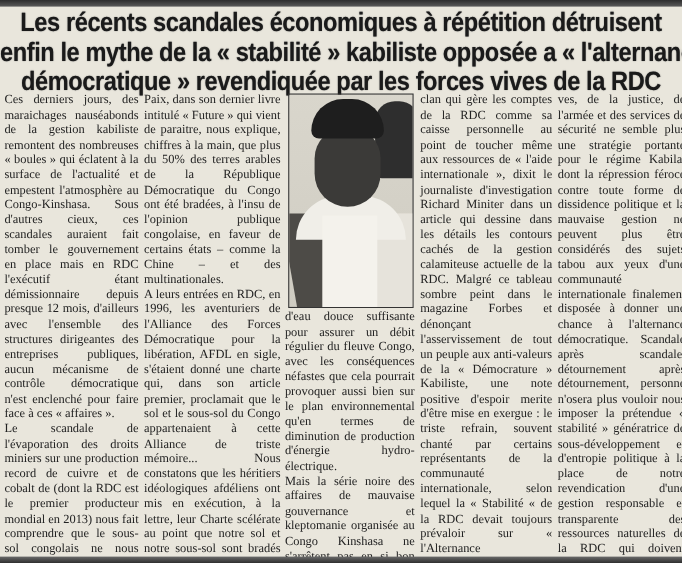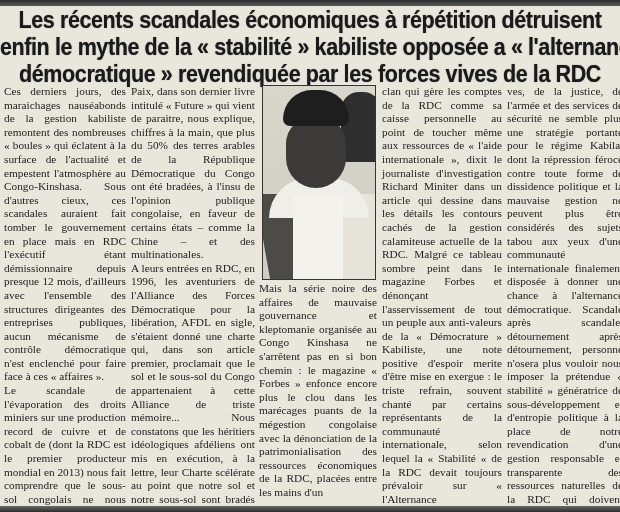--- a/index.html
+++ b/index.html
@@ -106,20 +106,21 @@
   <div class="bg-person"></div>
   <div class="vest-l"></div>
   <div class="vest-r"></div>
   <div class="collar"></div>
   <div class="shirt"></div>
   <div class="face"></div>
   <div class="cap"></div>
 </div>
 
 <div class="col c3">
+  <p>d'eau douce suffisante pour assurer un débit régulier du fleuve Congo, avec les conséquences néfastes que cela pourrait provoquer aussi bien sur le plan environnemental qu'en termes de diminution de production d'énergie hydro-électrique.</p>
   <p>Mais la série noire des affaires de mauvaise gouvernance et kleptomanie organisée au Congo Kinshasa ne s'arrêtent pas en si bon chemin : le magazine « Forbes » enfonce encore plus le clou dans les marécages puants de la mégestion congolaise avec la dénonciation de la patrimonialisation des ressources économiques de la RDC, placées entre les mains d'un</p>
 </div>
 
 <div class="col c4">
   <p>clan qui gère les comptes de la RDC comme sa caisse personnelle au point de toucher même aux ressources de « l'aide internationale », dixit le journaliste d'investigation Richard Miniter dans un article qui dessine dans les détails les contours cachés de la gestion calamiteuse actuelle de la RDC. Malgré ce tableau sombre peint dans le magazine Forbes et dénonçant l'asservissement de tout un peuple aux anti-valeurs de la « Démocrature » Kabiliste, une note positive d'espoir merite d'être mise en exergue : le triste refrain, souvent chanté par certains représentants de la communauté internationale, selon lequel la « Stabilité « de la RDC devait toujours prévaloir sur « l'Alternance Démocratique » semble définitivement abandonné, au point que la politique par défi de l'actuel Exécutif, qui a comme seule stratégie de gouvernance la perpétuelle procrastination des décisions, semble maintenant être contenue par le mur en béton armé érigé fin 2016, à l'occasion de l'expiration du mandat constitutionnel du « président » sortant et de l'actuelle législature dont est issue sa majorité. La stratégie néfaste de procrastination des réformes administrati-</p>
 </div>
 
 <div class="col c5">
   <p>ves, de la justice, de l'armée et des services de sécurité ne semble plus une stratégie portante pour le régime Kabila, dont la répression féroce contre toute forme de dissidence politique et la mauvaise gestion ne peuvent plus être considérés des sujets tabou aux yeux d'une communauté internationale finalement disposée à donner une chance à l'alternance démocratique. Scandale après scandale, détournement après détournement, personne n'osera plus vouloir nous imposer la prétendue « stabilité » génératrice de sous-développement et d'entropie politique à la place de notre revendication d'une gestion responsable et transparente des ressources naturelles de la RDC qui doivent nécessairement profiter au peuple congolais, dans le respect des principes du contrôle démocratique. Plus que jamais, les récents scandales économiques qui s'ajoutent aux graves violations des droits de l'homme et des droits civils et politiques des citoyens congolais nous donnent la preuve que le développement est impossible en RDC sans l'Alternance politique.</p>
 

